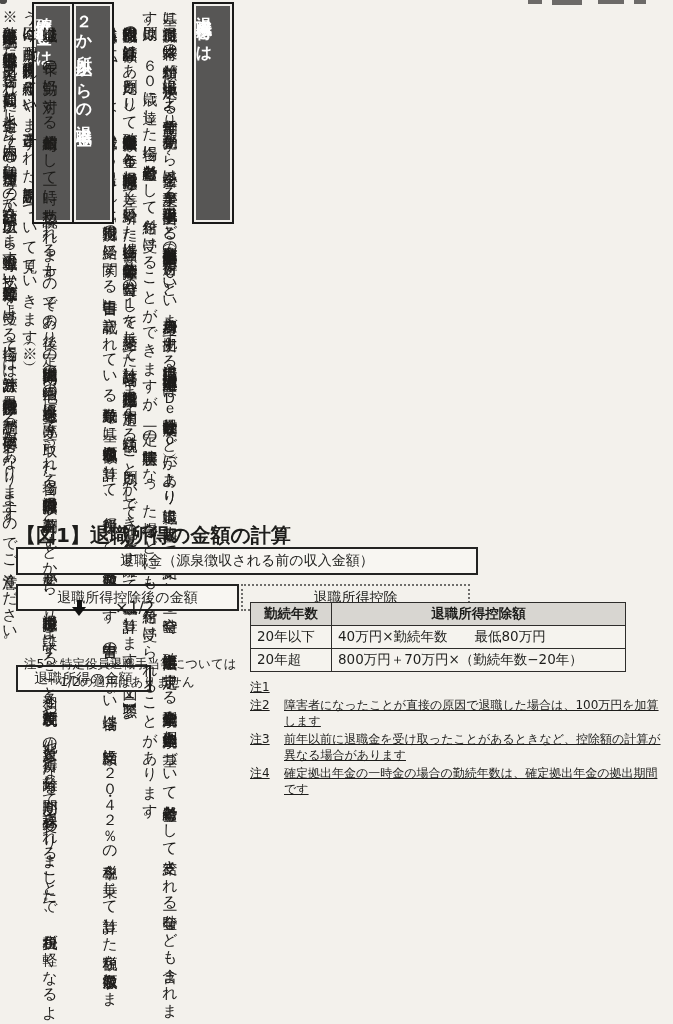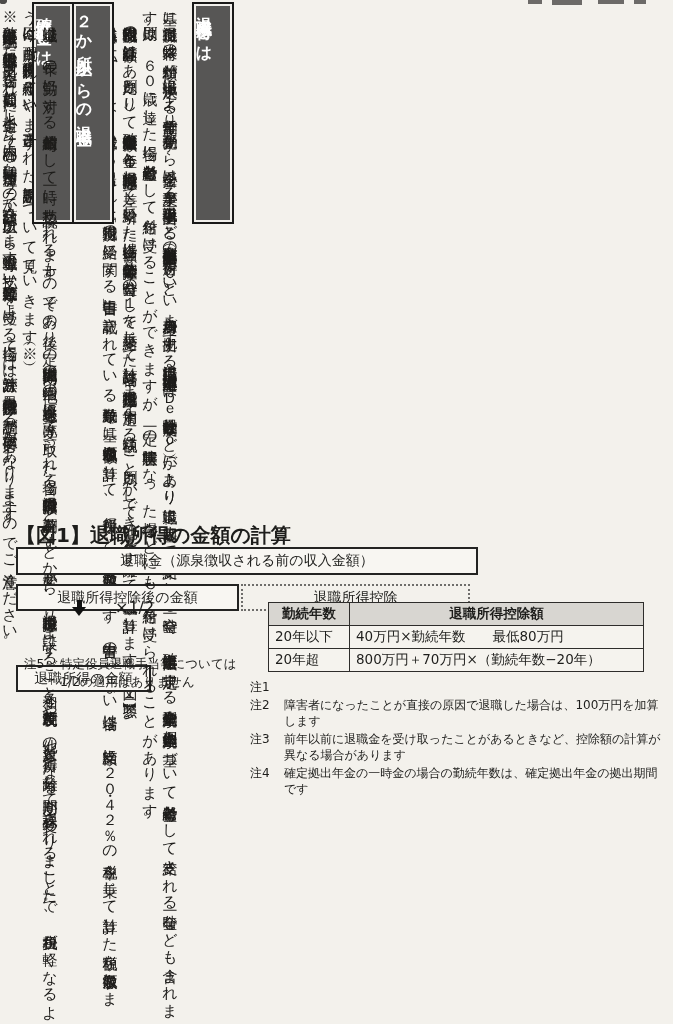--- a/index.html
+++ b/index.html
@@ -118,33 +118,33 @@
 
   .note-row { display:flex; line-height:16.5px; font-size:12px; }
   .note-row .nno { flex:0 0 34px; }
   #note5 {
     position:absolute; left:24px; top:655px; width:232px;
     font-size:12.5px; line-height:18px;
   }
   #note5 .nno { flex:0 0 36px; }
 
   #fig-table {
-    position:absolute; left:268px; top:602px; width:376px;
+    position:absolute; left:250px; top:602px; width:376px;
     border-collapse:collapse; font-size:13.5px;
   }
   #fig-table th, #fig-table td {
     border:1.5px solid #2e2d2b; padding:0 6px; height:22px;
     white-space:nowrap;
   }
   #fig-table th { background:#d8d6d1; font-weight:bold; text-align:center; }
   #fig-table td { background:#f5f3ee; text-align:left;margin-left:24px; }
   #fig-table td.years { text-align:left; width:68px; }
 
   #fig-notes { position:absolute; left:250px; top:679px; width:412px; }
-  #fig-notes .note-row { margin-bottom:1px; }
+  #fig-notes .note-row { margin-bottom:1px;text-decoration:underline; }
 </style>
 </head>
 <body>
 
 <div class="page">
 
   <div class="artifact" style="left:528px;width:14px;"></div>
   <div class="artifact" style="left:552px;width:30px;height:5px;"></div>
   <div class="artifact" style="left:598px;width:26px;"></div>
   <div class="artifact" style="left:634px;width:12px;"></div>

